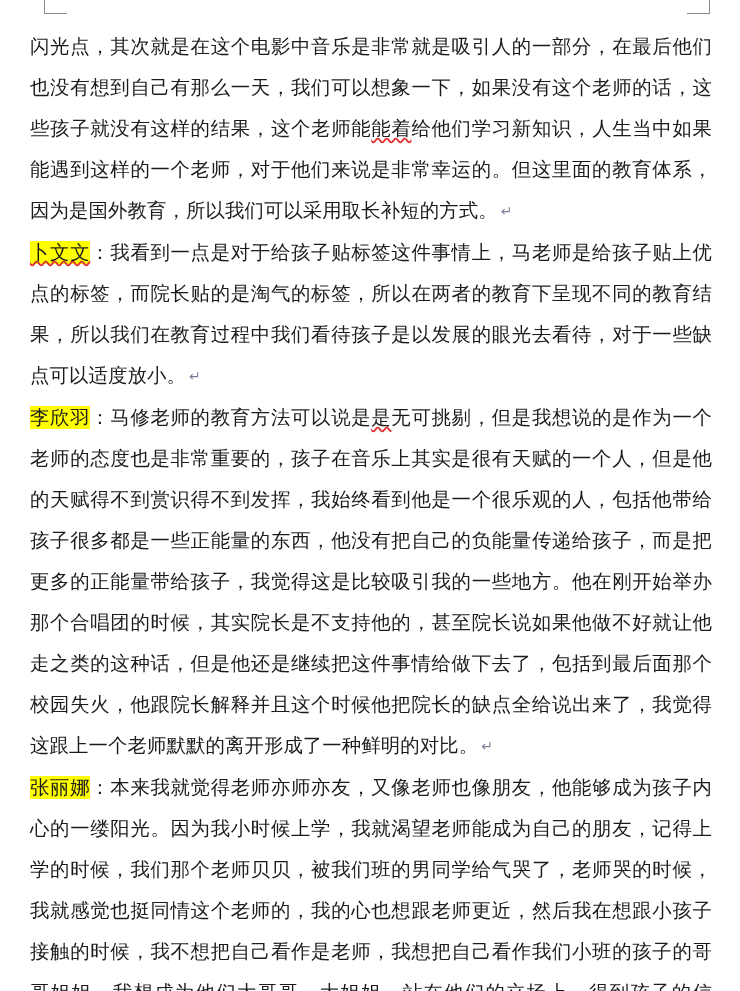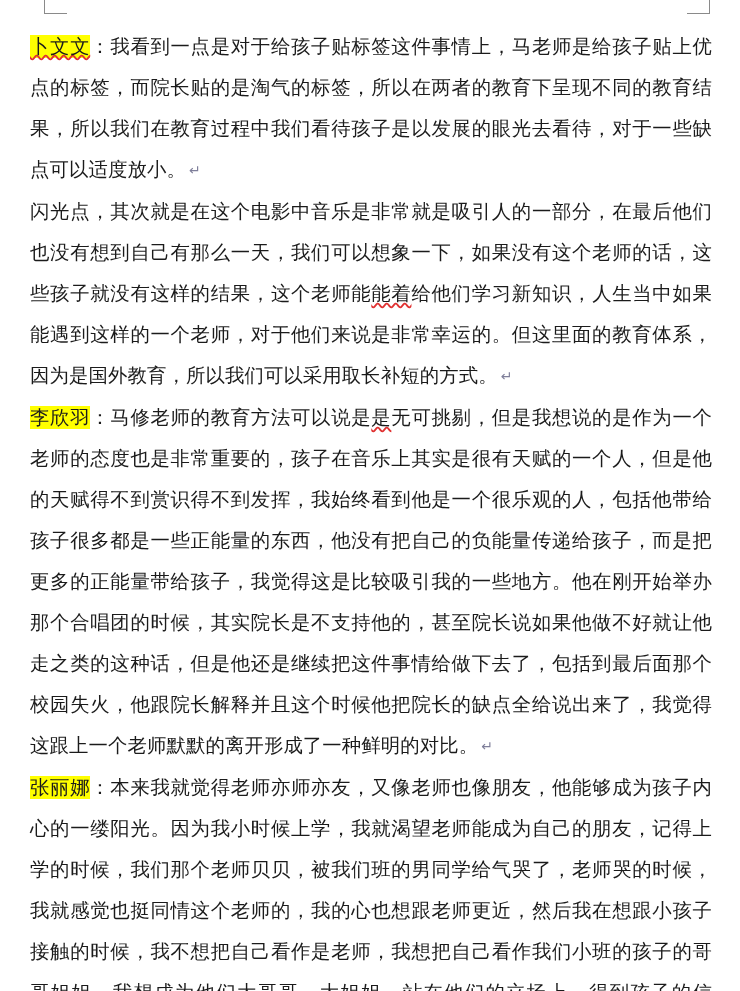--- a/index.html
+++ b/index.html
@@ -89,22 +89,22 @@
 </head>
 <body>
 
 <div id="page">
 
   <div class="crop-mark tl"></div>
   <div class="crop-mark tr"></div>
 
   <div id="doc-body">
 
+    <p class="para"><span>闪光点，其次就是在这个电影中音乐是非常就是吸引人的一部分，在最后他们也没有想到自己有那么一天，我们可以想象一下，如果没有这个老师的话，这些孩子就没有这样的结果，这个老师能</span><span class="spell">能着</span><span>给他们学习新知识，人生当中如果能遇到这样的一个老师，对于他们来说是非常幸运的。但这里面的教育体系，因为是国外教育，所以我们可以采用取长补短的方式。</span><span class="pilcrow">↵</span></p>
+
     <p class="para"><span class="speaker spell">卜文文</span><span>：</span><span>我看到一点是对于给孩子贴标签这件事情上，马老师是给孩子贴上优点的标签，而院长贴的是淘气的标签，所以在两者的教育下呈现不同的教育结果，所以我们在教育过程中我们看待孩子是以发展的眼光去看待，对于一些缺点可以适度放小。</span><span class="pilcrow">↵</span></p>
-
-    <p class="para"><span>闪光点，其次就是在这个电影中音乐是非常就是吸引人的一部分，在最后他们也没有想到自己有那么一天，我们可以想象一下，如果没有这个老师的话，这些孩子就没有这样的结果，这个老师能</span><span class="spell">能着</span><span>给他们学习新知识，人生当中如果能遇到这样的一个老师，对于他们来说是非常幸运的。但这里面的教育体系，因为是国外教育，所以我们可以采用取长补短的方式。</span><span class="pilcrow">↵</span></p>
 
     <p class="para"><span class="speaker">李欣羽</span><span>：</span><span>马修老师的教育方法可以说是</span><span class="spell">是</span><span>无可挑剔，但是我想说的是作为一个老师的态度也是非常重要的，孩子在音乐上其实是很有天赋的一个人，但是他的天赋得不到赏识得不到发挥，我始终看到他是一个很乐观的人，包括他带给孩子很多都是一些正能量的东西，他没有把自己的负能量传递给孩子，而是把更多的正能量带给孩子，我觉得这是比较吸引我的一些地方。他在刚开始举办那个合唱团的时候，其实院长是不支持他的，甚至院长说如果他做不好就让他走之类的这种话，但是他还是继续把这件事情给做下去了，包括到最后面那个校园失火，他跟院长解释并且这个时候他把院长的缺点全给说出来了，我觉得这跟上一个老师默默的离开形成了一种鲜明的对比。</span><span class="pilcrow">↵</span></p>
 
     <p class="para"><span class="speaker">张丽娜</span><span>：</span><span>本来我就觉得老师亦师亦友，又像老师也像朋友，他能够成为孩子内心的一缕阳光。因为我小时候上学，我就渴望老师能成为自己的朋友，记得上学的时候，我们那个老师贝贝，被我们班的男同学给气哭了，老师哭的时候，我就感觉也挺同情这个老师的，我的心也想跟老师更近，然后我在想跟小孩子接触的时候，我不想把自己看作是老师，我想把自己看作我们小班的孩子的哥哥姐姐，我想成为他们大哥</span><span class="spell">哥</span><span>，大姐姐，站在他们的立场上，得到孩子的信任，成为孩子的希望。在我自己的例子中也体会到来自孩子的信任，我想带给孩子一种积极向上的态度。</span></p>
 
   </div>
 </div>
 
 </body></html>

